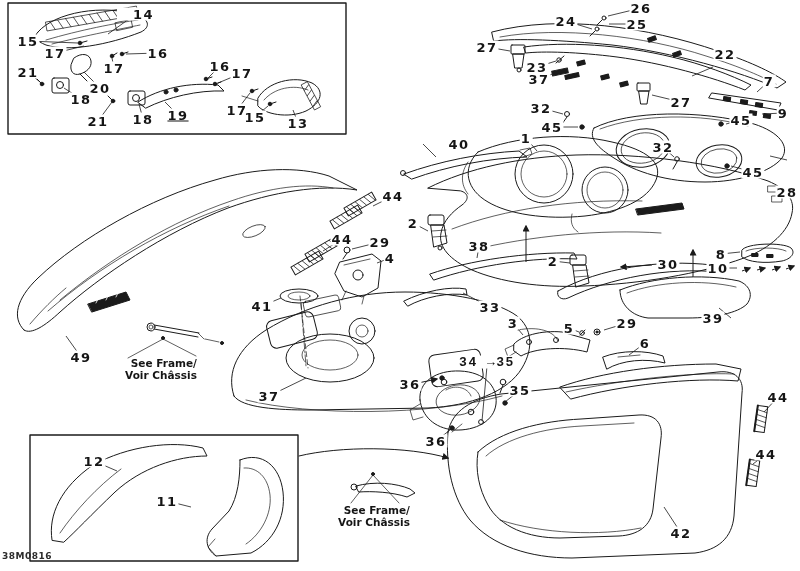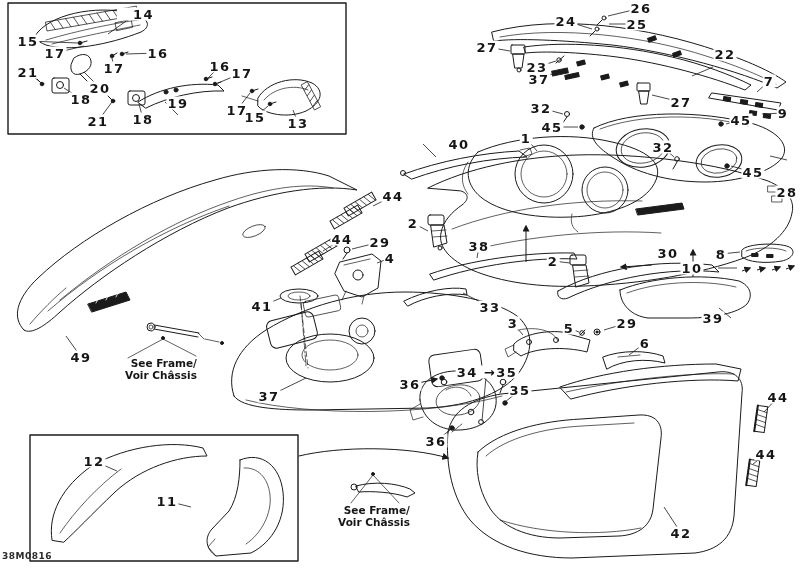--- a/index.html
+++ b/index.html
@@ -483,21 +483,21 @@
       <div class="callout" style="left: 55px; top: 53px;">17</div>
       <div class="callout" style="left: 158px; top: 53px;">16</div>
       <div class="callout" style="left: 114px; top: 68px;">17</div>
       <div class="callout" style="left: 28px; top: 72px;">21</div>
       <div class="callout" style="left: 100px; top: 88px;">20</div>
       <div class="callout" style="left: 81px; top: 99px;">18</div>
       <div class="callout" style="left: 220px; top: 66px;">16</div>
       <div class="callout" style="left: 242px; top: 73px;">17</div>
       <div class="callout" style="left: 98px; top: 121px;">21</div>
       <div class="callout" style="left: 143px; top: 119px;">18</div>
-      <div class="callout" style="left: 178px; top: 103px;">19</div>
+      <div class="callout" style="left: 178px; top: 115px; text-decoration: underline;">19</div>
       <div class="callout" style="left: 237px; top: 110px;">17</div>
       <div class="callout" style="left: 255px; top: 117px;">15</div>
       <div class="callout" style="left: 298px; top: 123px;">13</div>
       <div class="callout" style="left: 641px; top: 8px;">26</div>
       <div class="callout" style="left: 566px; top: 21px;">24</div>
       <div class="callout" style="left: 637px; top: 24px;">25</div>
       <div class="callout" style="left: 487px; top: 47px;">27</div>
       <div class="callout" style="left: 537px; top: 67px;">23</div>
       <div class="callout" style="left: 539px; top: 79px;">37</div>
       <div class="callout" style="left: 713px; top: 54px; margin-left: 12px;">22</div>
@@ -512,34 +512,34 @@
       <div class="callout" style="left: 663px; top: 147px;">32</div>
       <div class="callout" style="left: 787px; top: 160px; margin-top: 32px;">28</div>
       <div class="callout" style="left: 753px; top: 172px;">45</div>
       <div class="callout" style="left: 393px; top: 196px;">44</div>
       <div class="callout" style="left: 413px; top: 223px;">2</div>
       <div class="callout" style="left: 342px; top: 239px;">44</div>
       <div class="callout" style="left: 380px; top: 242px;">29</div>
       <div class="callout" style="left: 479px; top: 246px;">38</div>
       <div class="callout" style="left: 390px; top: 258px;">4</div>
       <div class="callout" style="left: 553px; top: 261px;">2</div>
-      <div class="callout" style="left: 668px; top: 253px;">30</div>
+      <div class="callout" style="left: 668px; top: 264px;">30</div>
       <div class="callout" style="left: 721px; top: 254px;">8</div>
-      <div class="callout" style="left: 692px; top: 268px;">10</div>
+      <div class="callout" style="left: 718px; top: 268px;">10</div>
       <div class="callout" style="left: 262px; top: 306px;">41</div>
       <div class="callout" style="left: 490px; top: 307px;">33</div>
       <div class="callout" style="left: 713px; top: 318px;">39</div>
       <div class="callout" style="left: 627px; top: 323px;">29</div>
       <div class="callout" style="left: 513px; top: 323px;">3</div>
       <div class="callout" style="left: 569px; top: 328px;">5</div>
       <div class="callout" style="left: 645px; top: 343px;">6</div>
       <div class="callout" style="left: 81px; top: 357px;">49</div>
       <div class="callout" style="left: 269px; top: 396px;">37</div>
       <div class="callout" style="left: 410px; top: 384px;">36</div>
-      <div class="callout" style="left: 487px; top: 372px;">34 →35</div>
+      <div class="callout" style="left: 487px; top: 362px; font-family: Liberation Mono, monospace;">34 →35</div>
       <div class="callout" style="left: 520px; top: 390px;">35</div>
       <div class="callout" style="left: 436px; top: 441px;">36</div>
       <div class="callout" style="left: 681px; top: 533px;">42</div>
       <div class="callout" style="left: 778px; top: 397px;">44</div>
       <div class="callout" style="left: 766px; top: 454px;">44</div>
       <div class="callout" style="left: 94px; top: 461px;">12</div>
       <div class="callout" style="left: 167px; top: 501px; text-align: right;">11</div>
     </div>
 
   <div class="note note-left">

